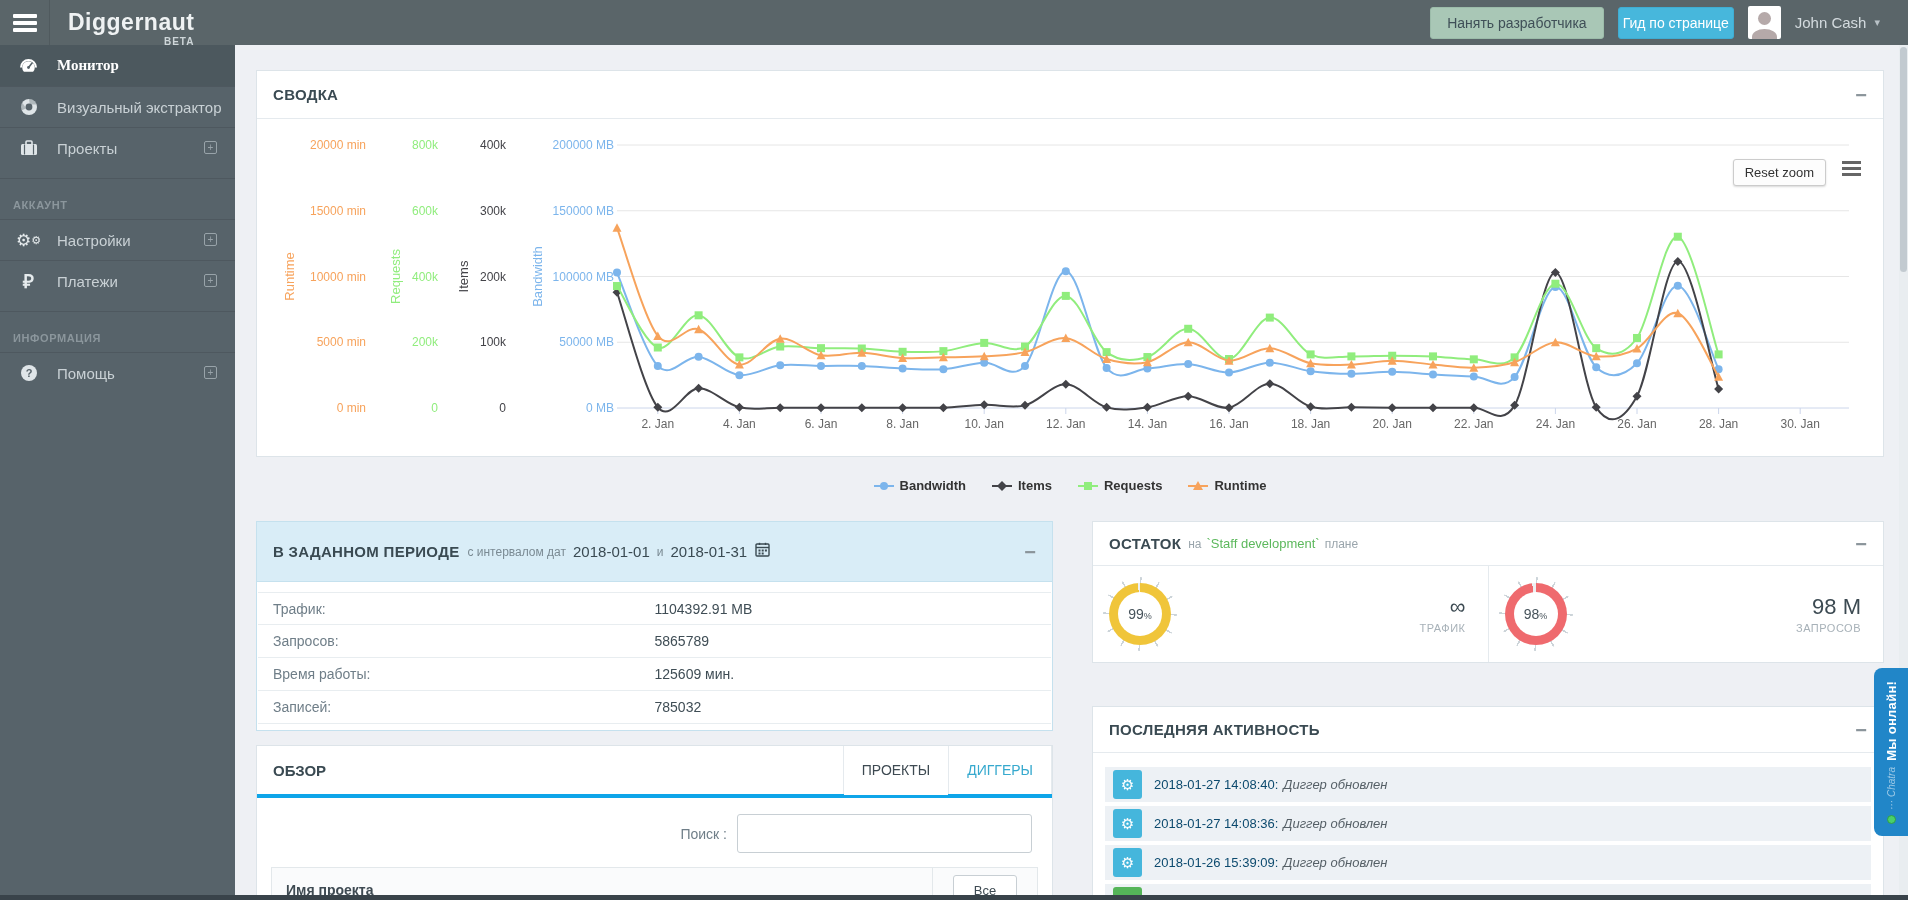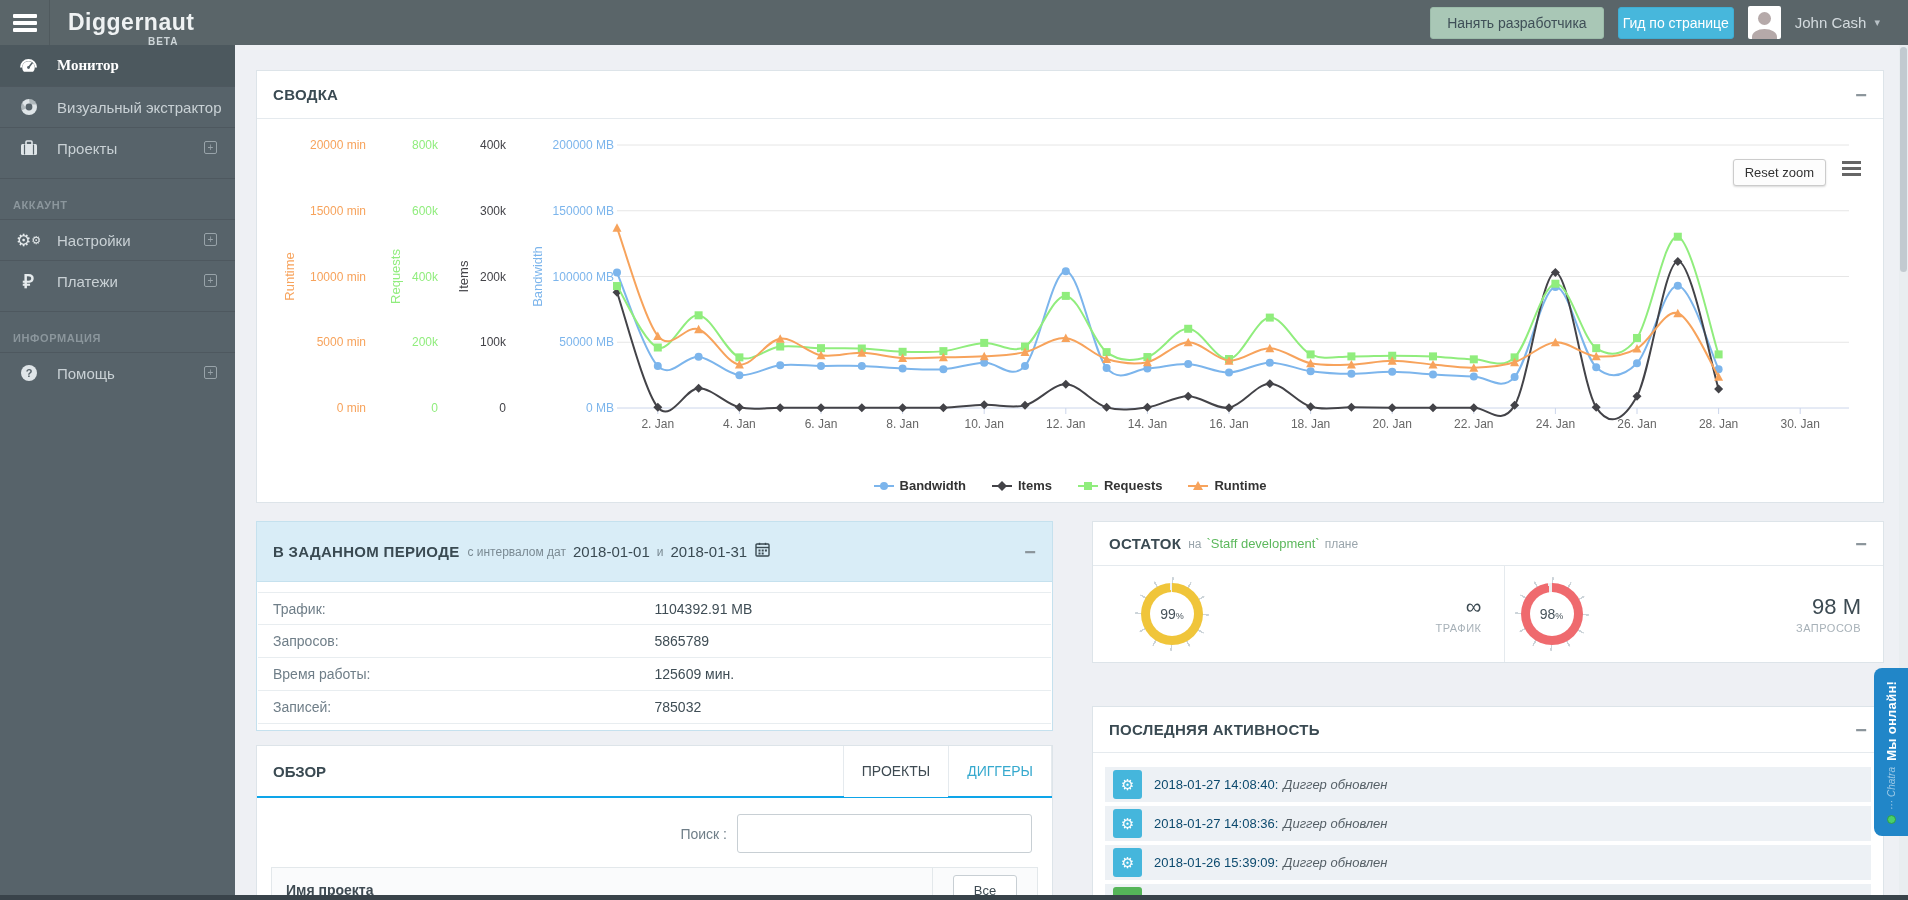--- a/index.html
+++ b/index.html
@@ -7,21 +7,21 @@
     font-family:"Liberation Sans", sans-serif; background:#eef0f4; }
 
   
   .topbar { position:absolute; left:0; top:0; width:1908px; height:45px;
     background:#5a6569; z-index:20; display:flex; align-items:center; }
   .burger-box { width:50px; height:45px; display:flex; align-items:center; justify-content:center;
     border-right:1px solid rgba(0,0,0,0.10); cursor:pointer; }
   .burger { width:24px; }
   .burger span { display:block; height:4px; background:#fff; border-radius:1px; margin:3px 0; }
   .brand { margin-left:18px; color:#eff2f3; font-size:23px; font-weight:bold; letter-spacing:0.5px; position:relative; }
-  .brand-sub { position:absolute; right:16px; bottom:-11px; font-size:10px; font-weight:bold; color:#ced6d9; letter-spacing:1px; }
+  .brand-sub { position:absolute; right:0; bottom:-11px; font-size:10px; font-weight:bold; color:#ced6d9; letter-spacing:1px; }
   .topbar-right { margin-left:auto; display:flex; align-items:center; gap:14px; padding-right:28px; }
   .btn-hire { background:#a9c7b6; border:1px solid #9cbcaa; color:#3f4f57; font-size:14px;
     padding:7px 16px; border-radius:3px; cursor:pointer; font-family:inherit; }
   .btn-guide { background:#47b7dc; border:1px solid #3fadd3; color:#fff; font-size:14px;
     padding:7px 4px; border-radius:3px; cursor:pointer; font-family:inherit; }
   .avatar { width:33px; height:33px; background:#fff; border-radius:2px; position:relative; overflow:hidden; }
   .avatar .head { position:absolute; left:50%; top:6px; width:13px; height:13px; margin-left:-6.5px;
     border-radius:50%; background:#b5a9a9; }
   .avatar .body { position:absolute; left:50%; bottom:-6px; width:25px; height:16px; margin-left:-12.5px;
     border-radius:50% 50% 0 0; background:#b5a9a9; }
@@ -43,21 +43,21 @@
 
   
   .main { position:absolute; left:235px; top:45px; right:0; bottom:0; overflow:hidden; }
   .panel { position:absolute; background:#fff; border:1px solid #dde4e9; }
   .panel-header { height:48px; display:flex; align-items:center; padding:0 16px;
     border-bottom:1px solid #e5eaee; }
   .panel-title { font-size:15px; font-weight:bold; color:#3a4a52; letter-spacing:0.3px; }
   .collapse-btn { margin-left:auto; color:#8a949a; font-size:20px; font-weight:bold; cursor:pointer; line-height:10px; }
 
   
-  #panel-svodka { left:21px; top:25px; width:1628px; height:433px; }
+  #panel-svodka { left:21px; top:25px; width:1628px; height:387px; }
   .chart-body { position:relative; height:384px; }
   #chart-svg { position:absolute; left:0; top:0; }
   .reset-zoom { position:absolute; top:40px; right:57px; background:#fdfdfd; border:1px solid #cccccc;
     border-radius:3px; padding:5px 11px; font-size:13px; color:#333; cursor:pointer;
     box-shadow:0 1px 2px rgba(0,0,0,0.15); font-family:inherit; }
   .chart-menu { position:absolute; top:42px; right:22px; width:19px; cursor:pointer; }
   .chart-menu span { display:block; height:3px; background:#666; margin:0 0 3px 0; }
   .legend { position:absolute; left:0; right:0; bottom:10px; display:flex; justify-content:center; gap:26px; }
   .legend-item { display:flex; align-items:center; gap:6px; cursor:pointer; }
   .legend-item b { font-size:13px; color:#333; }
@@ -70,21 +70,21 @@
   .period-conj { font-size:12px; color:#7a8a93; margin-left:7px; }
   .cal-icon { margin-left:8px; }
   .period-body { padding:10px 0 0 0; }
   .stat-row { display:flex; height:33px; align-items:center; border-bottom:1px solid #e8edf0; margin:0 1px; }
   .stat-row:first-child { border-top:1px solid #e8edf0; }
   .stat-label { width:50%; padding-left:15px; font-size:14px; color:#6f7e88; }
   .stat-value { font-size:14px; color:#3f4d55; }
 
   
   #panel-overview { left:21px; top:700px; width:797px; height:260px; }
-  .ov-header { height:52px; display:flex; align-items:stretch; border-bottom:2px solid #0ea5e9; }
+  .ov-header { height:52px; display:flex; align-items:stretch; border-bottom:4px solid #0ea5e9; }
   .ov-title { display:flex; align-items:center; padding-left:16px; font-size:15px; font-weight:bold; color:#3a4a52; flex:1; }
   .ov-tab { display:flex; align-items:center; padding:0 18px; font-size:14px; border-left:1px solid #e5eaee; cursor:pointer; }
   .ov-tab.active { color:#3e4a52; position:relative; background:#fff; }
   .ov-tab.active:after { content:""; position:absolute; left:0; right:0; bottom:-1px; height:1px; background:#fff; }
   .ov-tab.alt { color:#36a9ce; border-right:1px solid #e5eaee; }
   .search-row { display:flex; justify-content:flex-end; align-items:center; padding:16px 20px 14px 0; }
   .search-label { font-size:14px; color:#6f7e88; margin-right:10px; }
   .search-input { width:295px; height:39px; border:1px solid #c8cfd4; border-radius:3px; padding:0 10px;
     font-size:14px; font-family:inherit; color:#3e4a52; }
   .ptable-head { display:flex; border:1px solid #e3e8eb; margin:0 14px; background:#fafbfc; height:46px; align-items:stretch; }
@@ -94,21 +94,21 @@
     font-size:13px; color:#3e4a52; cursor:pointer; font-family:inherit; }
 
   
   #panel-balance { left:857px; top:476px; width:792px; height:142px; }
   #panel-balance .panel-header { height:44px; border-bottom:1px solid #e5eaee; }
   .bal-prefix { font-size:12px; color:#9aa5ac; margin-left:7px; }
   .bal-plan { font-size:13px; color:#5cb85c; margin-left:5px; }
   .bal-suffix { font-size:12px; color:#9aa5ac; margin-left:5px; }
   .bal-body { display:flex; height:96px; }
   .bal-half { flex:1; display:flex; align-items:center; justify-content:space-between; padding:0 22px 0 16px; }
-  .bal-half.first { border-right:1px solid #e5eaee;margin-left:32px; }
+  .bal-half.first { border-right:1px solid #e5eaee; }
   .gauge { position:relative; width:62px; height:62px; }
   .gauge-ticks { position:absolute; inset:-6px; border-radius:50%;
     background:repeating-conic-gradient(#ccd4d9 0deg 2.5deg, transparent 2.5deg 30deg); }
   .gauge-ring { position:absolute; inset:0; border-radius:50%; }
   .gauge-center { position:absolute; inset:9px; border-radius:50%; background:#fff;
     display:flex; align-items:center; justify-content:center; font-size:14px; color:#46525a; }
   .gauge-center small { font-size:9px; margin-top:3px; }
   .gauge-value { text-align:right; }
   .gv-num { font-size:22px; color:#3c4a52; line-height:24px; }
   .gv-label { font-size:11px; color:#a7b1b8; letter-spacing:0.5px; margin-top:3px; }

